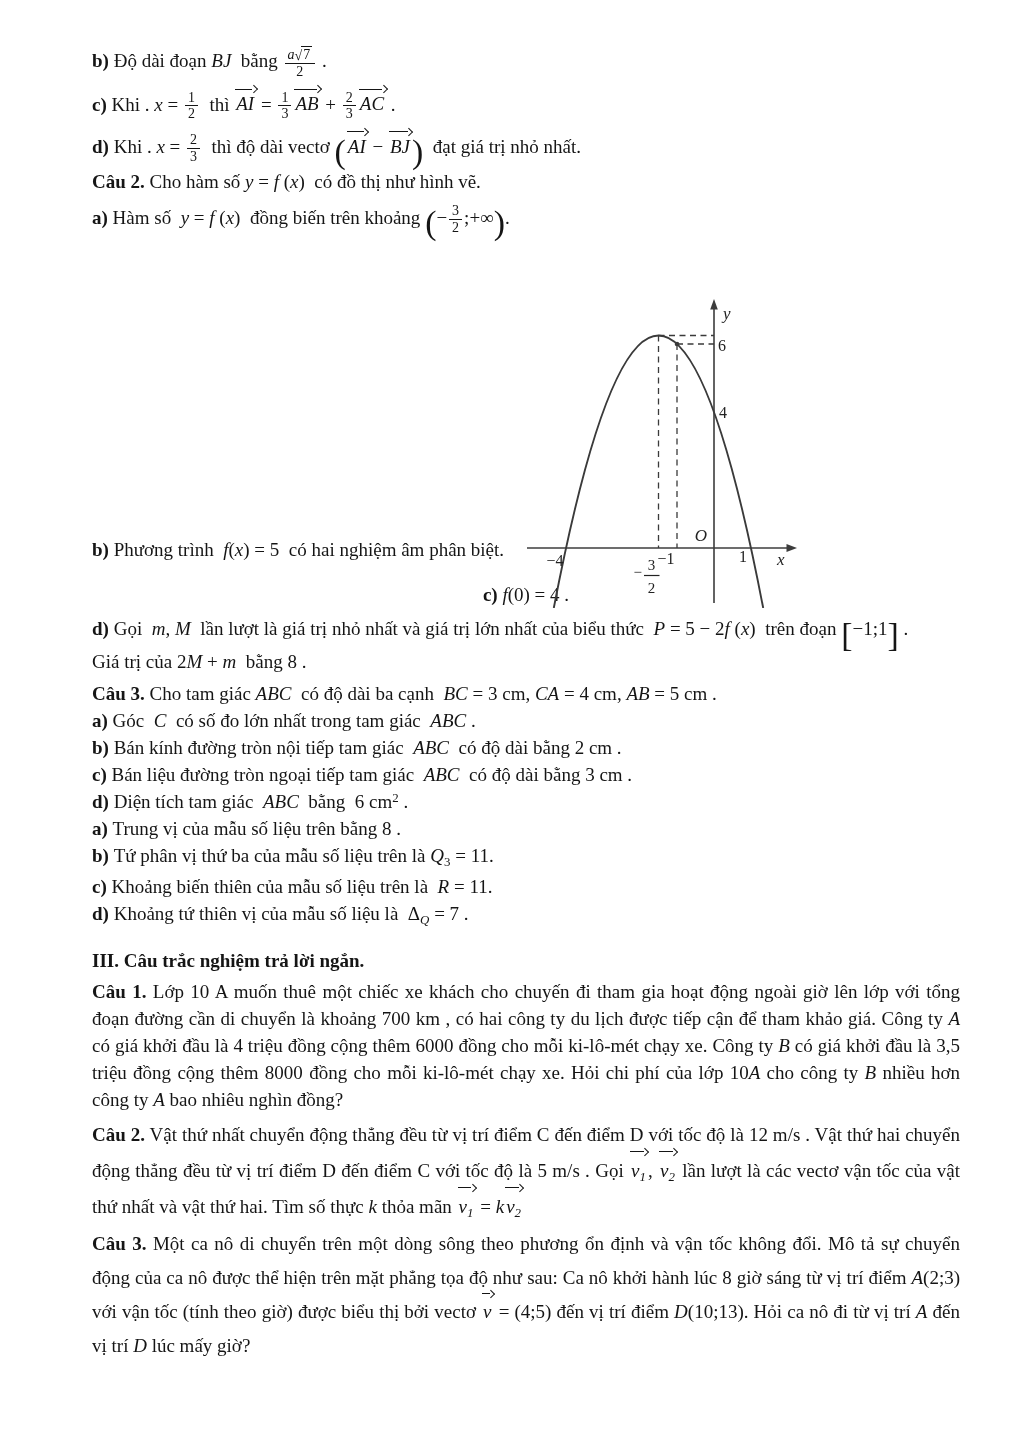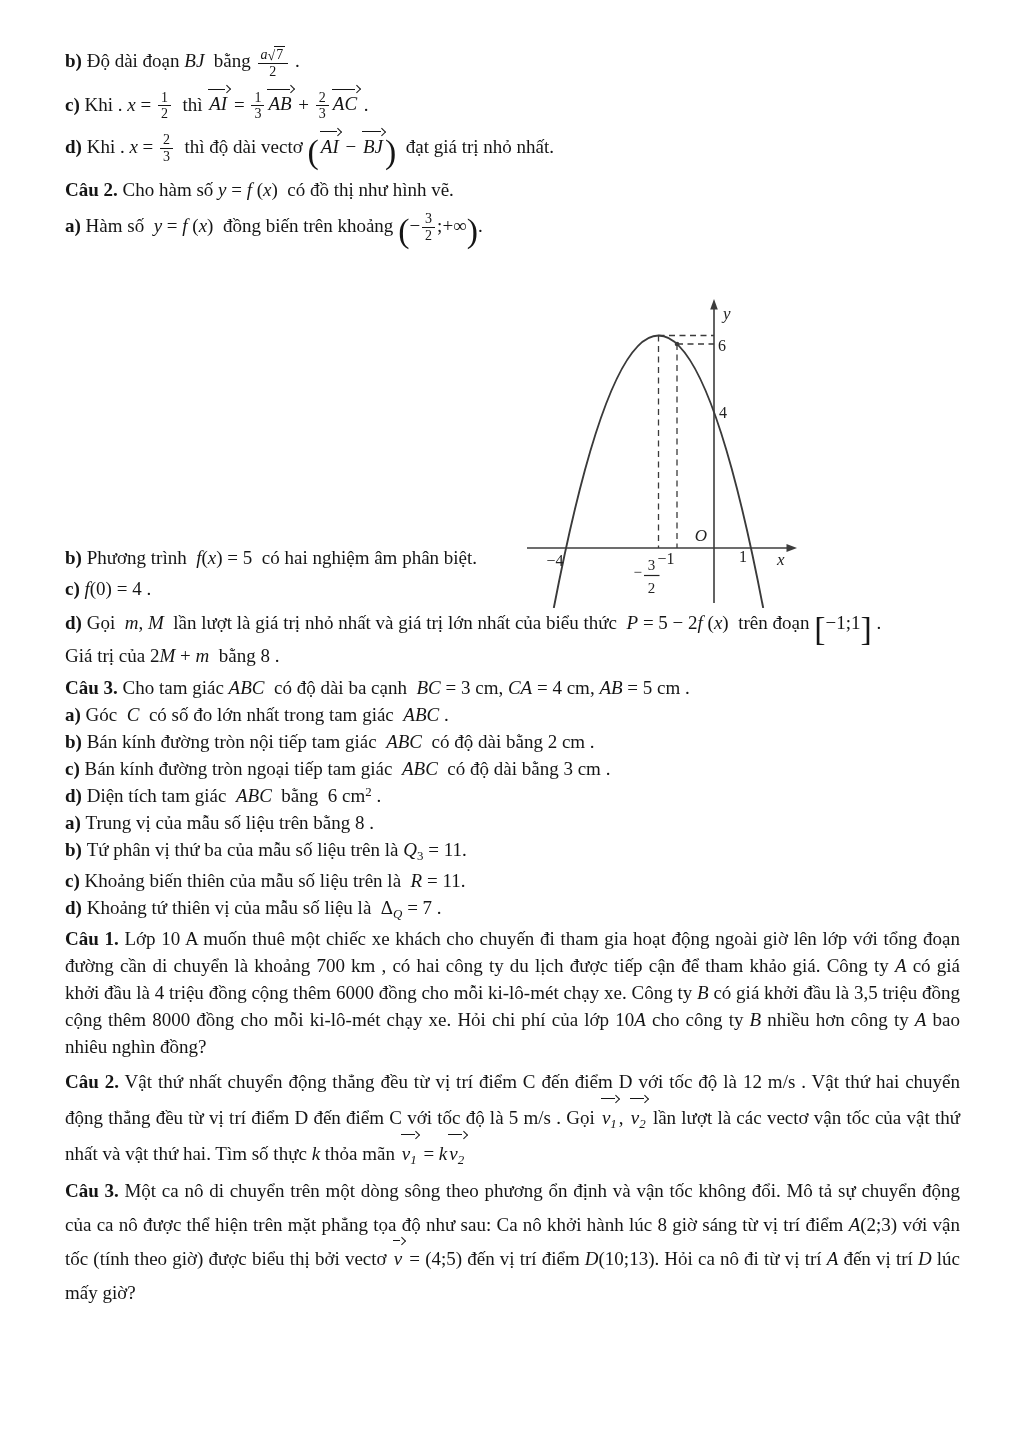--- a/index.html
+++ b/index.html
@@ -2,21 +2,21 @@
 <html><head>
 <meta charset="utf-8">
 <style>
   html,body{margin:0;padding:0;}
   body{
     width:1024px;height:1456px;overflow:hidden;position:relative;
     background:#ffffff;color:#151515;
     font-family:"Liberation Serif", serif;
     font-size:19px;
   }
-  #content{padding:46px 64px 0 65px;}
+  #content{padding:46px 64px 0 92px;}
   .line{line-height:27px;white-space:pre-wrap;}
   .para{white-space:normal;text-align:justify;}
   .lh36{line-height:36px;}
   .lh34{line-height:34px;}
   .bold{font-weight:bold;}
   .mi{font-style:italic;}
   .t{font-style:normal;}
   sub{font-size:68%;vertical-align:-0.28em;line-height:0;}
   sup{font-size:68%;vertical-align:0.5em;line-height:0;}
   .frac{
@@ -44,35 +44,36 @@
   #figure svg text.it{font-style:italic;font-size:17px;}
   #figure svg text.small{font-size:15px;}
 </style>
 </head>
 <body>
 
 <div id="content">
     <div class="line"><span class="bold">b) </span><span class="t">Độ dài đoạn </span><span class="mi">BJ</span><span class="t">  bằng </span><span class="frac"><span class="num"><span class="mi">a</span><span class="sqrt"><span class="rad">7</span></span></span><span class="den"><span class="t">2</span></span></span><span class="t"> .</span></div>
     <div class="line" style="margin-top: 10px;"><span class="bold">c) </span><span class="t">Khi . </span><span class="mi">x</span><span class="t"> = </span><span class="frac"><span class="num"><span class="t">1</span></span><span class="den"><span class="t">2</span></span></span><span class="t">  thì </span><span class="vec">AI</span><span class="t"> = </span><span class="frac"><span class="num"><span class="t">1</span></span><span class="den"><span class="t">3</span></span></span><span class="vec">AB</span><span class="t"> + </span><span class="frac"><span class="num"><span class="t">2</span></span><span class="den"><span class="t">3</span></span></span><span class="vec">AC</span><span class="t"> .</span></div>
     <div class="line" style="margin-top: 10px;"><span class="bold">d) </span><span class="t">Khi . </span><span class="mi">x</span><span class="t"> = </span><span class="frac"><span class="num"><span class="t">2</span></span><span class="den"><span class="t">3</span></span></span><span class="t">  thì độ dài vectơ </span><span class="bigp">(</span><span class="vec">AI</span><span class="t"> − </span><span class="vec">BJ</span><span class="bigp">)</span><span class="t">  đạt giá trị nhỏ nhất.</span></div>
-    <div class="line" style="margin-top: 12px;"><span class="bold">Câu 2.</span><span class="t"> Cho hàm số </span><span class="mi">y</span><span class="t"> = </span><span class="mi">f</span><span class="t"> (</span><span class="mi">x</span><span class="t">)  có đồ thị như hình vẽ.</span></div>
+    <div class="line" style="margin-top: 4px;"><span class="bold">Câu 2.</span><span class="t"> Cho hàm số </span><span class="mi">y</span><span class="t"> = </span><span class="mi">f</span><span class="t"> (</span><span class="mi">x</span><span class="t">)  có đồ thị như hình vẽ.</span></div>
     <div class="line" style="margin-top: 8px;"><span class="bold">a) </span><span class="t">Hàm số  </span><span class="mi">y</span><span class="t"> = </span><span class="mi">f</span><span class="t"> (</span><span class="mi">x</span><span class="t">)  đồng biến trên khoảng </span><span class="bigp">(</span><span class="t">−</span><span class="frac"><span class="num"><span class="t">3</span></span><span class="den"><span class="t">2</span></span></span><span class="t">;+∞</span><span class="bigp">)</span><span class="t">.</span></div>
     <div class="line" style="margin-top: 300px;"><span class="bold">b) </span><span class="t">Phương trình  </span><span class="mi">f</span><span class="t">(</span><span class="mi">x</span><span class="t">) = 5  có hai nghiệm âm phân biệt.</span></div>
-    <div class="line" style="margin-top: 4px;"><span class="bold">c) </span><span class="mi">f</span><span class="t">(0) = 4 .</span></div>
+    <div class="line" style="margin-top: 18px; text-align: center;"><span class="bold">c) </span><span class="mi">f</span><span class="t">(0) = 4 .</span></div>
     <div class="line" style="margin-top: 7px;"><span class="bold">d) </span><span class="t">Gọi  </span><span class="mi">m</span><span class="t">, </span><span class="mi">M</span><span class="t">  lần lượt là giá trị nhỏ nhất và giá trị lớn nhất của biểu thức  </span><span class="mi">P</span><span class="t"> = 5 − 2</span><span class="mi">f</span><span class="t"> (</span><span class="mi">x</span><span class="t">)  trên đoạn </span><span class="bigp">[</span><span class="t">−1;1</span><span class="bigp">]</span><span class="t"> .</span></div>
     <div class="line" style="margin-top: 6px;"><span class="t">Giá trị của 2</span><span class="mi">M</span><span class="t"> + </span><span class="mi">m</span><span class="t">  bằng 8 .</span></div>
     <div class="line" style="margin-top: 5px;"><span class="bold">Câu 3.</span><span class="t"> Cho tam giác </span><span class="mi">ABC</span><span class="t">  có độ dài ba cạnh  </span><span class="mi">BC</span><span class="t"> = 3 cm, </span><span class="mi">CA</span><span class="t"> = 4 cm, </span><span class="mi">AB</span><span class="t"> = 5 cm .</span></div>
     <div class="line"><span class="bold">a) </span><span class="t">Góc  </span><span class="mi">C</span><span class="t">  có số đo lớn nhất trong tam giác  </span><span class="mi">ABC</span><span class="t"> .</span></div>
     <div class="line"><span class="bold">b) </span><span class="t">Bán kính đường tròn nội tiếp tam giác  </span><span class="mi">ABC</span><span class="t">  có độ dài bằng 2 cm .</span></div>
-    <div class="line"><span class="bold">c) </span><span class="t">Bán kính đường tròn ngoại tiếp tam giác  </span><span class="mi">ABC</span><span class="t">  có độ dài bằng 3 cm .</span></div>
+    <div class="line"><span class="bold">c) </span><span class="t">Bán liệu đường tròn ngoại tiếp tam giác  </span><span class="mi">ABC</span><span class="t">  có độ dài bằng 3 cm .</span></div>
     <div class="line"><span class="bold">d) </span><span class="t">Diện tích tam giác  </span><span class="mi">ABC</span><span class="t">  bằng  6 cm</span><span><sup>2</sup></span><span class="t"> .</span></div>
     <div class="line"><span class="bold">a) </span><span class="t">Trung vị của mẫu số liệu trên bằng 8 .</span></div>
     <div class="line"><span class="bold">b) </span><span class="t">Tứ phân vị thứ ba của mẫu số liệu trên là </span><span class="mi">Q</span><span><sub>3</sub></span><span class="t"> = 11.</span></div>
     <div class="line" style="margin-top: 4px;"><span class="bold">c) </span><span class="t">Khoảng biến thiên của mẫu số liệu trên là  </span><span class="mi">R</span><span class="t"> = 11.</span></div>
     <div class="line"><span class="bold">d) </span><span class="t">Khoảng tứ thiên vị của mẫu số liệu là  Δ</span><span><sub class="mi">Q</sub></span><span class="t"> = 7 .</span></div>
+    <div class="line" style="margin-top: 20px;"><span class="bold">III. Câu trắc nghiệm trả lời ngắn.</span></div>
     <div class="line para" style="margin-top: 4px;"><span class="bold">Câu 1.</span><span class="t"> Lớp 10 A muốn thuê một chiếc xe khách cho chuyến đi tham gia hoạt động ngoài giờ lên lớp với tổng đoạn đường cần di chuyển là khoảng 700 km , có hai công ty du lịch được tiếp cận để tham khảo giá. Công ty </span><span class="mi">A</span><span class="t">  có giá khởi đầu là 4 triệu đồng cộng thêm 6000 đồng cho mỗi ki-lô-mét chạy xe. Công ty  </span><span class="mi">B</span><span class="t">  có giá khởi đầu là 3,5 triệu đồng cộng thêm 8000 đồng cho mỗi ki-lô-mét chạy xe. Hỏi chi phí của lớp 10</span><span class="mi">A</span><span class="t"> cho công ty  </span><span class="mi">B</span><span class="t">  nhiều hơn công ty  </span><span class="mi">A</span><span class="t">  bao nhiêu nghìn đồng?</span></div>
     <div class="line para lh36" style="margin-top: 4px;"><span class="bold">Câu 2.</span><span class="t"> Vật thứ nhất chuyển động thẳng đều từ vị trí điểm C đến điểm D với tốc độ là 12 m/s . Vật thứ hai chuyển động thẳng đều từ vị trí điểm D đến điểm C với tốc độ là  5 m/s . Gọi  </span><span class="vec">v<sub>1</sub></span><span class="t">, </span><span class="vec">v<sub>2</sub></span><span class="t">  lần lượt là các vectơ vận tốc của vật thứ nhất và vật thứ hai. Tìm số thực  </span><span class="mi">k</span><span class="t">  thỏa mãn </span><span class="vec">v<sub>1</sub></span><span class="t"> = </span><span class="mi">k</span><span class="vec">v<sub>2</sub></span></div>
     <div class="line para lh34" style="margin-top: 2px;"><span class="bold">Câu 3.</span><span class="t"> Một ca nô di chuyển trên một dòng sông theo phương ổn định và vận tốc không đổi. Mô tả sự chuyển động của ca nô được thể hiện trên mặt phẳng tọa độ như sau: Ca nô khởi hành lúc 8 giờ sáng từ vị trí điểm </span><span class="mi">A</span><span class="t">(2;3) với vận tốc (tính theo giờ) được biểu thị bởi vectơ </span><span class="vec">v</span><span class="t"> = (4;5)  đến vị trí điểm  </span><span class="mi">D</span><span class="t">(10;13). Hỏi ca nô đi từ vị trí  </span><span class="mi">A</span><span class="t">  đến vị trí  </span><span class="mi">D</span><span class="t">  lúc mấy giờ?</span></div>
   </div>
 
 <div id="figure">
   <svg width="300" height="312" viewBox="0 0 300 312">
 
     <line x1="22" y1="252" x2="286" y2="252" stroke="#3c3c3c" stroke-width="1.6"></line>
     <path d="M292 252 L281.5 248 L281.5 256 Z" fill="#3c3c3c"></path>

